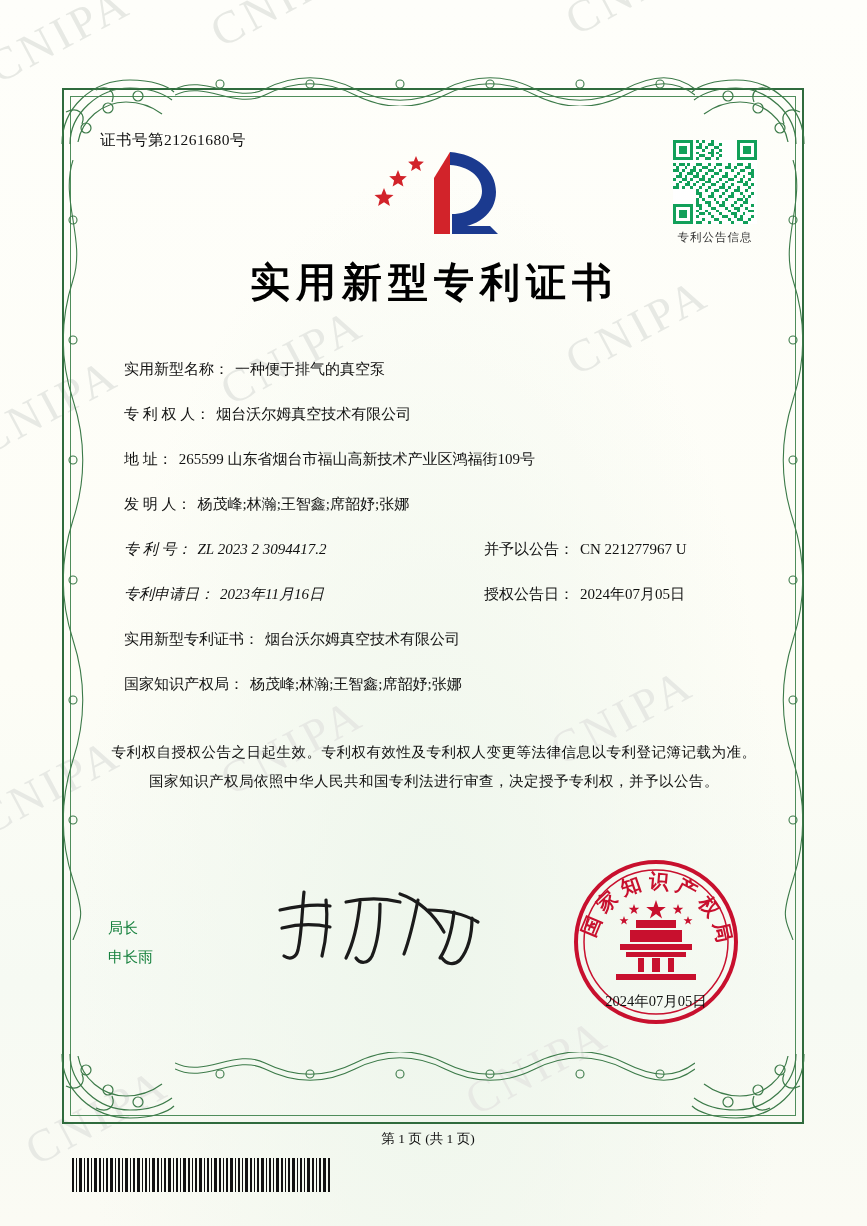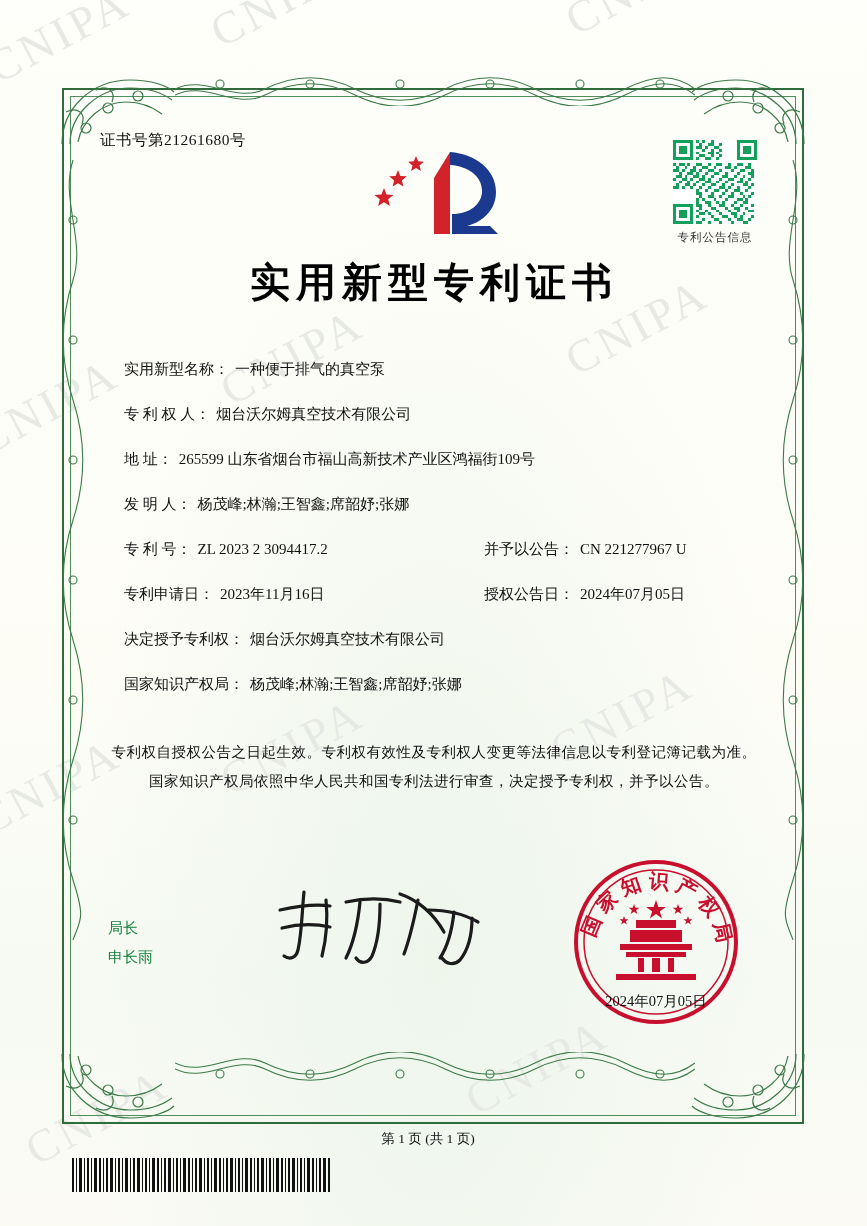--- a/index.html
+++ b/index.html
@@ -167,21 +167,21 @@
     white-space: nowrap;
   }
   .fval {
     color: #111;
     margin-left: 6px;
   }
   .frow-two {
     display: flex;
     margin-bottom: 30px;
   }
-  .col-left { width: 360px; display: flex; align-items: flex-start; }
+  .col-left { width: 360px; display: flex; align-items: flex-start; font-style: italic; }
   .col-right { display: flex; align-items: baseline; }
 
   .statement {
     margin-top: 46px;
     font-size: 14.5px;
     line-height: 2.0;
     text-align: center;
     color: #111;
   }
   .statement div { letter-spacing: 0.5px; }
@@ -623,21 +623,21 @@
           <span class="flabel">专利申请日：</span>
           <span class="fval">2023年11月16日</span>
         </div>
         <div class="col-right">
           <span class="flabel">授权公告日：</span>
           <span class="fval">2024年07月05日</span>
         </div>
       </div>
 
       <div class="frow">
-        <span class="flabel">决定授予专利权：</span>
+        <span class="flabel">实用新型专利证书：</span>
         <span class="fval">烟台沃尔姆真空技术有限公司</span>
       </div>
 
       <div class="frow">
         <span class="flabel">国家知识产权局：</span>
         <span class="fval">杨茂峰;林瀚;王智鑫;席韶妤;张娜</span>
       </div>
 
     </div>
 

